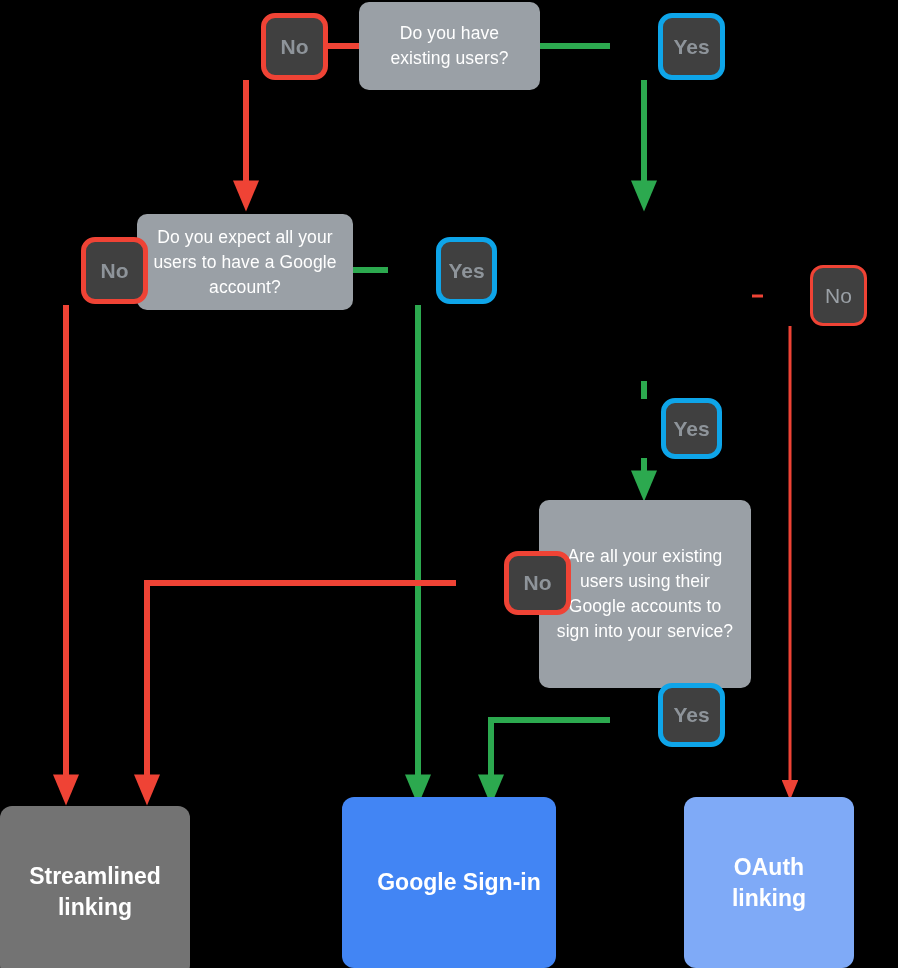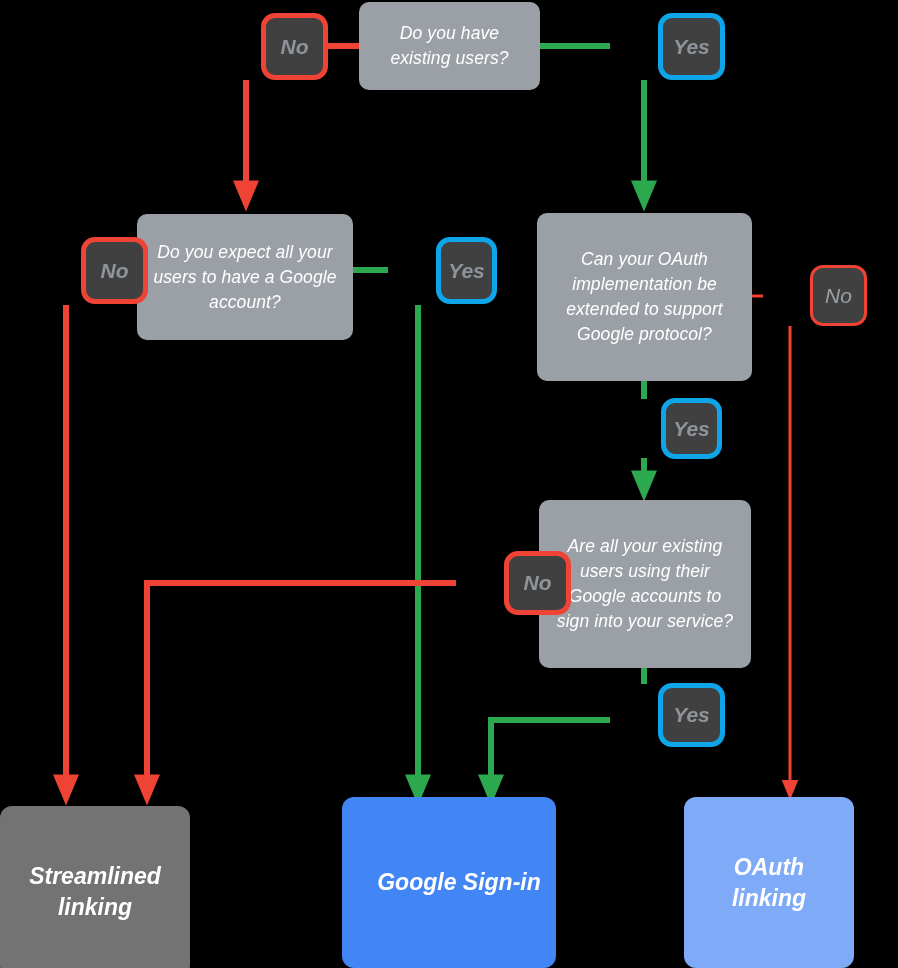--- a/index.html
+++ b/index.html
@@ -10,21 +10,20 @@
   }
   body {
     font-family: "Liberation Sans", sans-serif;
   }
   #canvas {
     position: relative;
     width: 898px;
     height: 968px;
     background: #000000;
     overflow: hidden;
-    font-style: italic;
   }
   #edges {
     position: absolute;
     left: 0;
     top: 0;
     width: 898px;
     height: 968px;
     pointer-events: none;
   }
 
@@ -133,25 +132,24 @@
 
     <path d="M 456 583 L 147 583 L 147 790" stroke="#ef4335" stroke-width="6" fill="none" marker-end="url(#arrow-red)"></path>
 
     <path d="M 644 668 L 644 684" stroke="#2ca94f" stroke-width="6" fill="none"></path>
 
     <path d="M 610 720 L 491 720 L 491 790" stroke="#2ca94f" stroke-width="6" fill="none" marker-end="url(#arrow-green)"></path>
   </svg>
 
   <div class="qnode" style="left:359px; top:2px; width:181px; height:88px;">Do you have existing users?</div>
 
-  <div class="qnode" style="left:137px; top:214px; width:216px; height:126px;">Do you expect all your users to have a Google account?</div>
+  <div class="qnode" style="left:137px; top:214px; width:216px; height:96px;">Do you expect all your users to have a Google account?</div>
 
-  <div class="qnode" style="left:537px; top:213px; width:215px; height:168px;">Can your OAuth implementation be extended to support Google protocol?</div>
 
-  <div class="qnode" style="left:539px; top:500px; width:212px; height:168px;">Are all your existing users using their Google accounts to sign into your service?</div>
+  <div class="qnode" style="left:539px; top:500px; width:212px; height:188px;">Are all your existing users using their Google accounts to sign into your service?</div>
 
   <div class="pill no" style="left:213px; top:13px; width:67px; height:67px;">No</div>
 
   <div class="pill yes" style="left:610px; top:13px; width:67px; height:67px;">Yes</div>
 
   <div class="pill no" style="left:33px; top:237px; width:67px; height:67px;">No</div>
 
   <div class="pill yes" style="left:388px; top:237px; width:61px; height:67px;">Yes</div>
 
   <div class="pill thin-no" style="left:762px; top:265px; width:57px; height:61px;">No</div>

